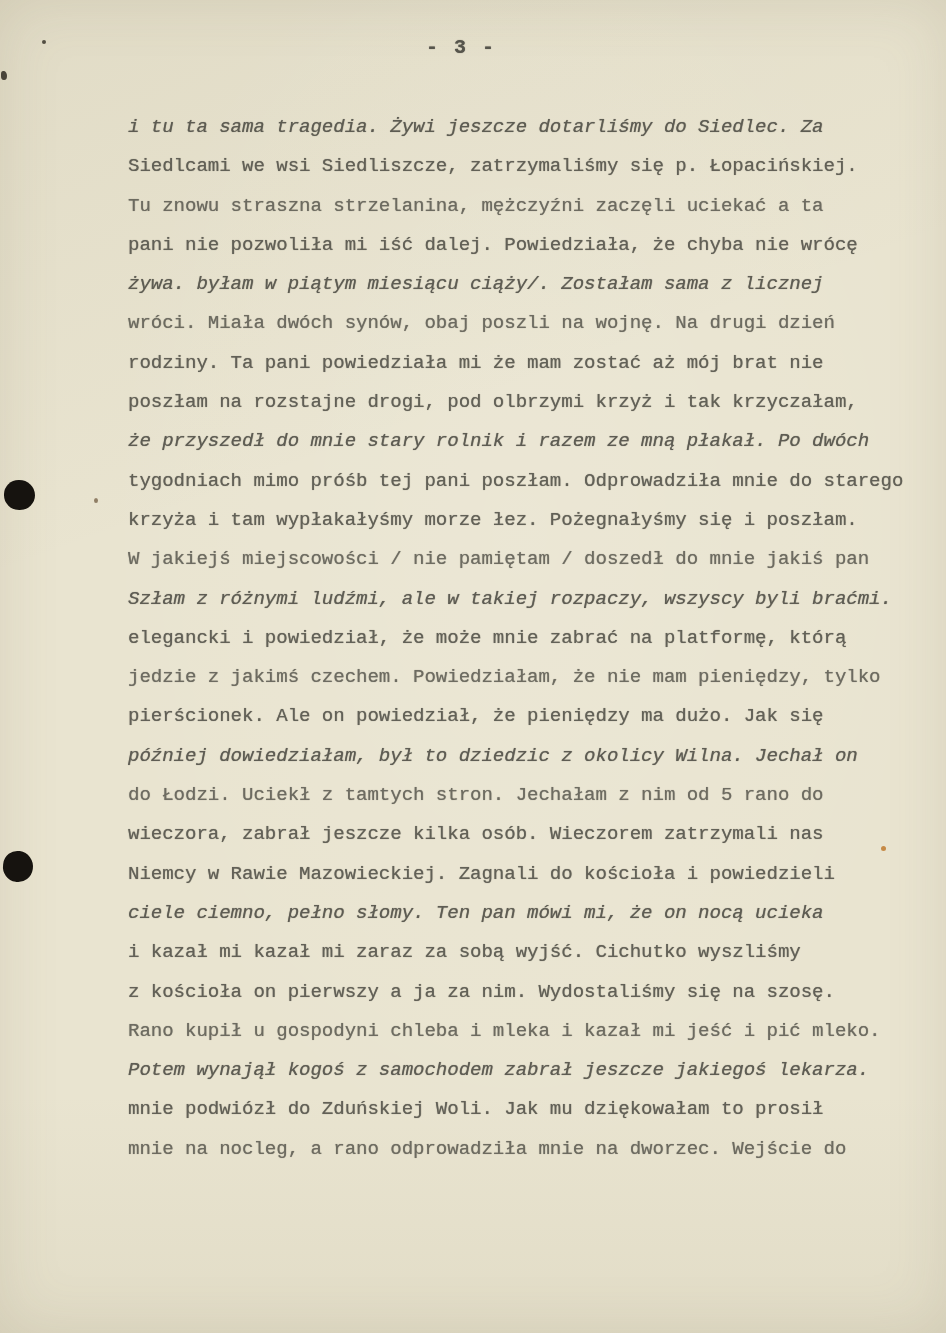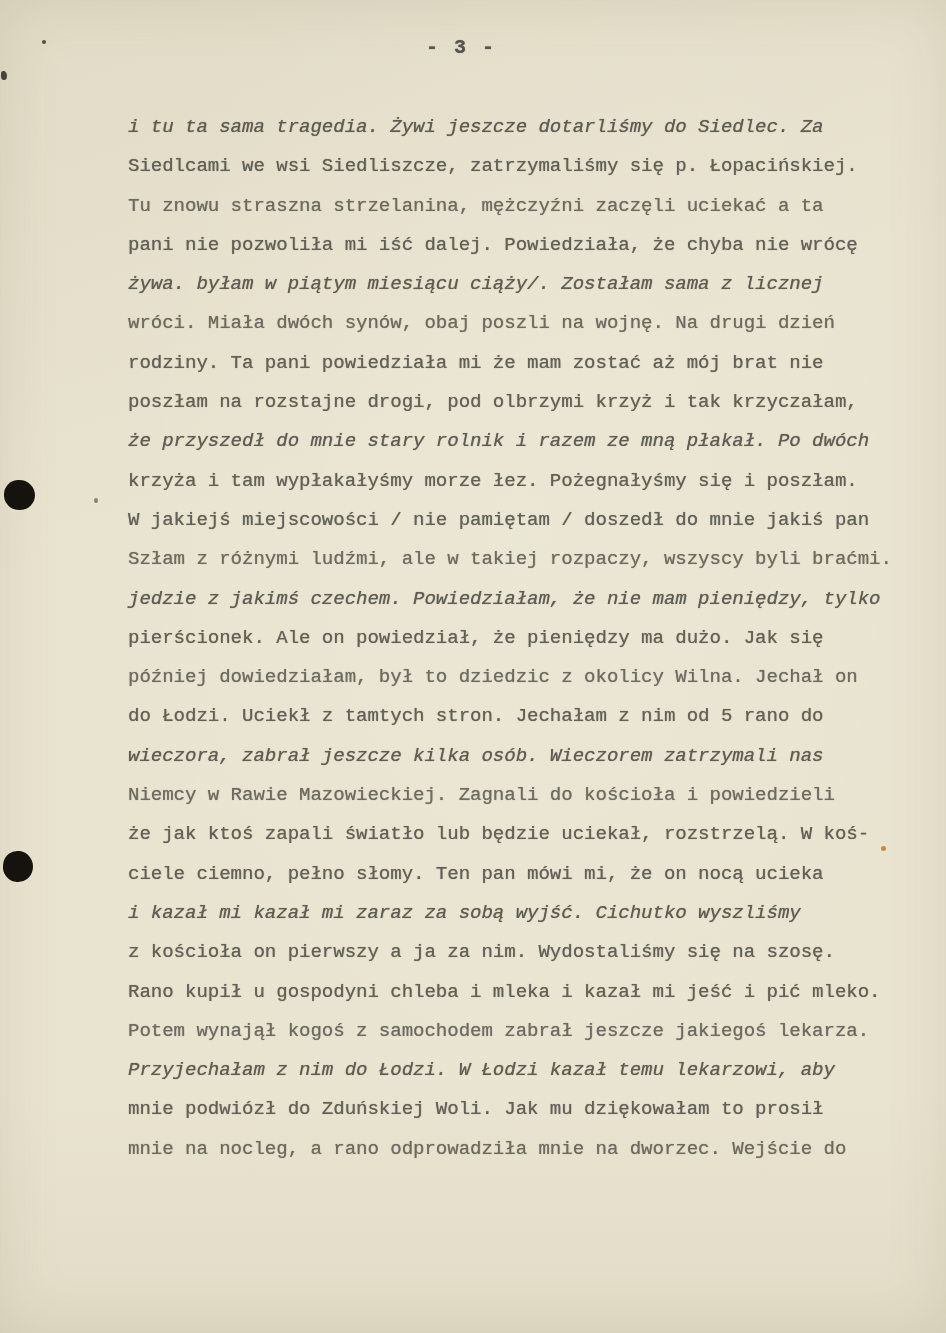--- a/index.html
+++ b/index.html
@@ -71,36 +71,36 @@
   <div class="text-block">
       <div class="line">i tu ta sama tragedia. Żywi jeszcze dotarliśmy do Siedlec. Za</div>
       <div class="line">Siedlcami we wsi Siedliszcze, zatrzymaliśmy się p. Łopacińskiej.</div>
       <div class="line">Tu znowu straszna strzelanina, mężczyźni zaczęli uciekać a ta</div>
       <div class="line">pani nie pozwoliła mi iść dalej. Powiedziała, że chyba nie wrócę</div>
       <div class="line">żywa. byłam w piątym miesiącu ciąży/. Zostałam sama z licznej</div>
       <div class="line">wróci. Miała dwóch synów, obaj poszli na wojnę. Na drugi dzień</div>
       <div class="line">rodziny. Ta pani powiedziała mi że mam zostać aż mój brat nie</div>
       <div class="line">poszłam na rozstajne drogi, pod olbrzymi krzyż i tak krzyczałam,</div>
       <div class="line">że przyszedł do mnie stary rolnik i razem ze mną płakał. Po dwóch</div>
+      <div class="line">tygodniach mimo próśb tej pani poszłam. Odprowadziła mnie do starego</div>
       <div class="line">krzyża i tam wypłakałyśmy morze łez. Pożegnałyśmy się i poszłam.</div>
       <div class="line">W jakiejś miejscowości / nie pamiętam / doszedł do mnie jakiś pan</div>
       <div class="line">Szłam z różnymi ludźmi, ale w takiej rozpaczy, wszyscy byli braćmi.</div>
+      <div class="line">elegancki i powiedział, że może mnie zabrać na platformę, którą</div>
       <div class="line">jedzie z jakimś czechem. Powiedziałam, że nie mam pieniędzy, tylko</div>
       <div class="line">pierścionek. Ale on powiedział, że pieniędzy ma dużo. Jak się</div>
       <div class="line">później dowiedziałam, był to dziedzic z okolicy Wilna. Jechał on</div>
       <div class="line">do Łodzi. Uciekł z tamtych stron. Jechałam z nim od 5 rano do</div>
       <div class="line">wieczora, zabrał jeszcze kilka osób. Wieczorem zatrzymali nas</div>
       <div class="line">Niemcy w Rawie Mazowieckiej. Zagnali do kościoła i powiedzieli</div>
-      <div class="line">że jak ktoś zapali światło lub będzie uciekał, rozstrzelą. W koś-</div>
       <div class="line">ciele ciemno, pełno słomy. Ten pan mówi mi, że on nocą ucieka</div>
       <div class="line">i kazał mi kazał mi zaraz za sobą wyjść. Cichutko wyszliśmy</div>
       <div class="line">z kościoła on pierwszy a ja za nim. Wydostaliśmy się na szosę.</div>
       <div class="line">Rano kupił u gospodyni chleba i mleka i kazał mi jeść i pić mleko.</div>
       <div class="line">Potem wynajął kogoś z samochodem zabrał jeszcze jakiegoś lekarza.</div>
-      <div class="line">Przyjechałam z nim do Łodzi. W Łodzi kazał temu lekarzowi, aby</div>
       <div class="line">mnie podwiózł do Zduńskiej Woli. Jak mu dziękowałam to prosił</div>
       <div class="line">mnie na nocleg, a rano odprowadziła mnie na dworzec. Wejście do</div>
     </div>
 
   <div class="punch-hole top"></div>
   <div class="punch-hole bottom"></div>
 
   <div class="speck s1"></div>
   <div class="speck s2"></div>
   <div class="speck s3"></div>

